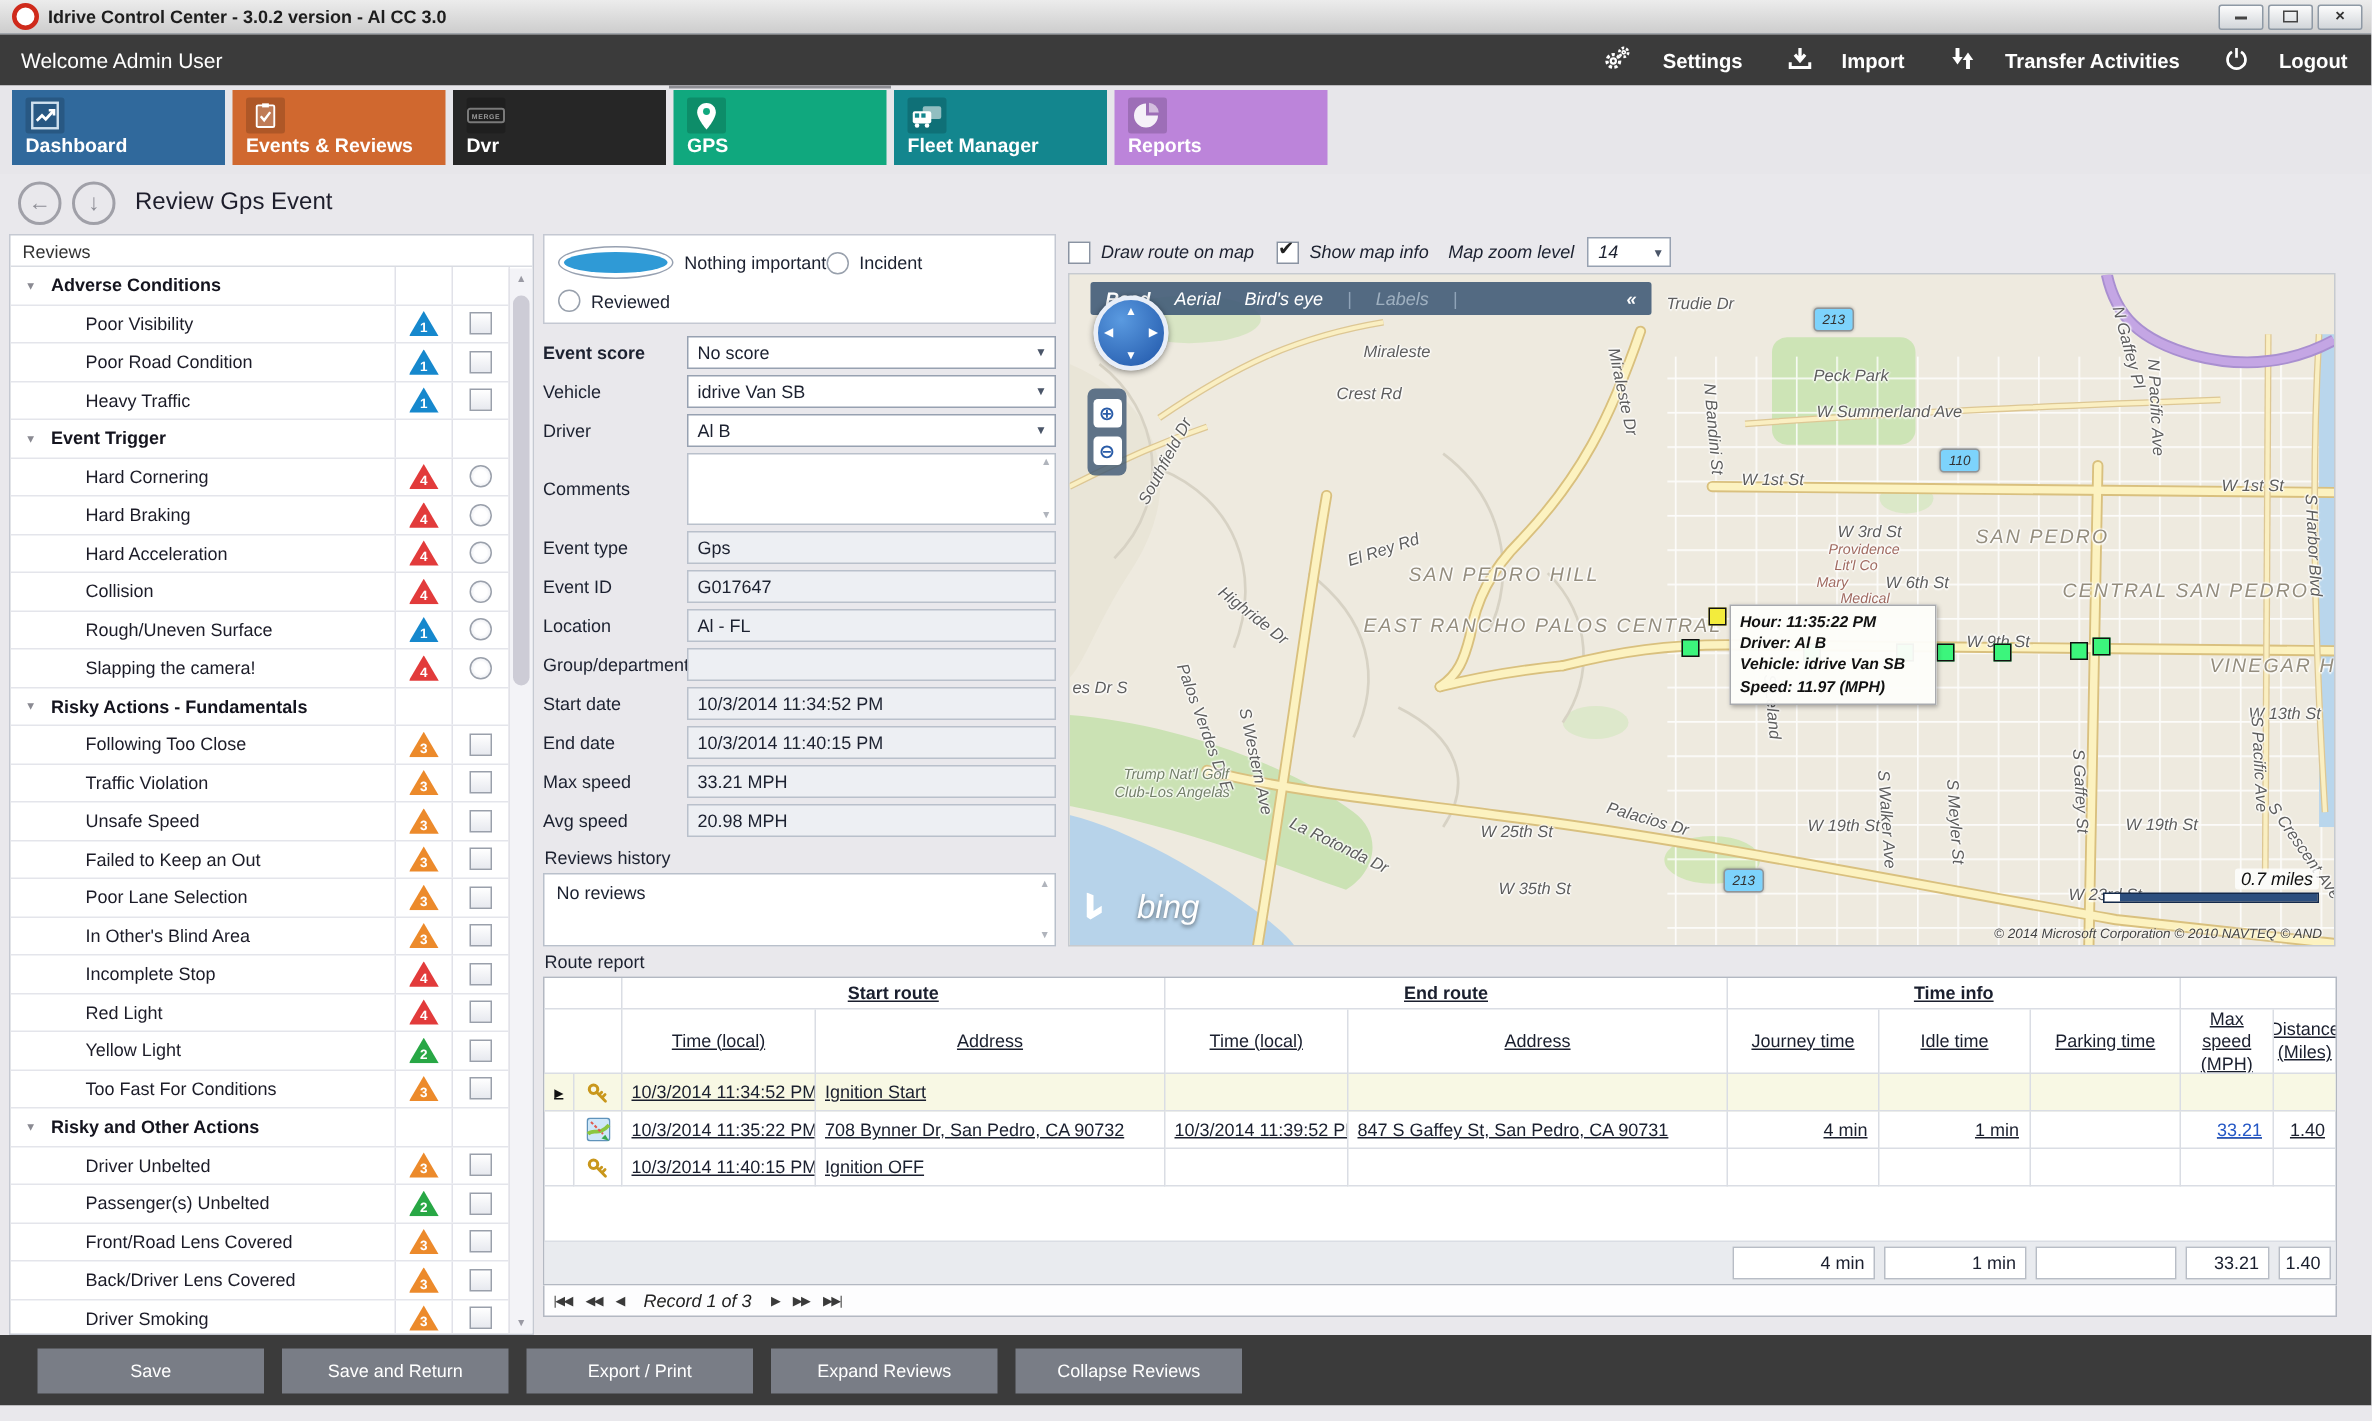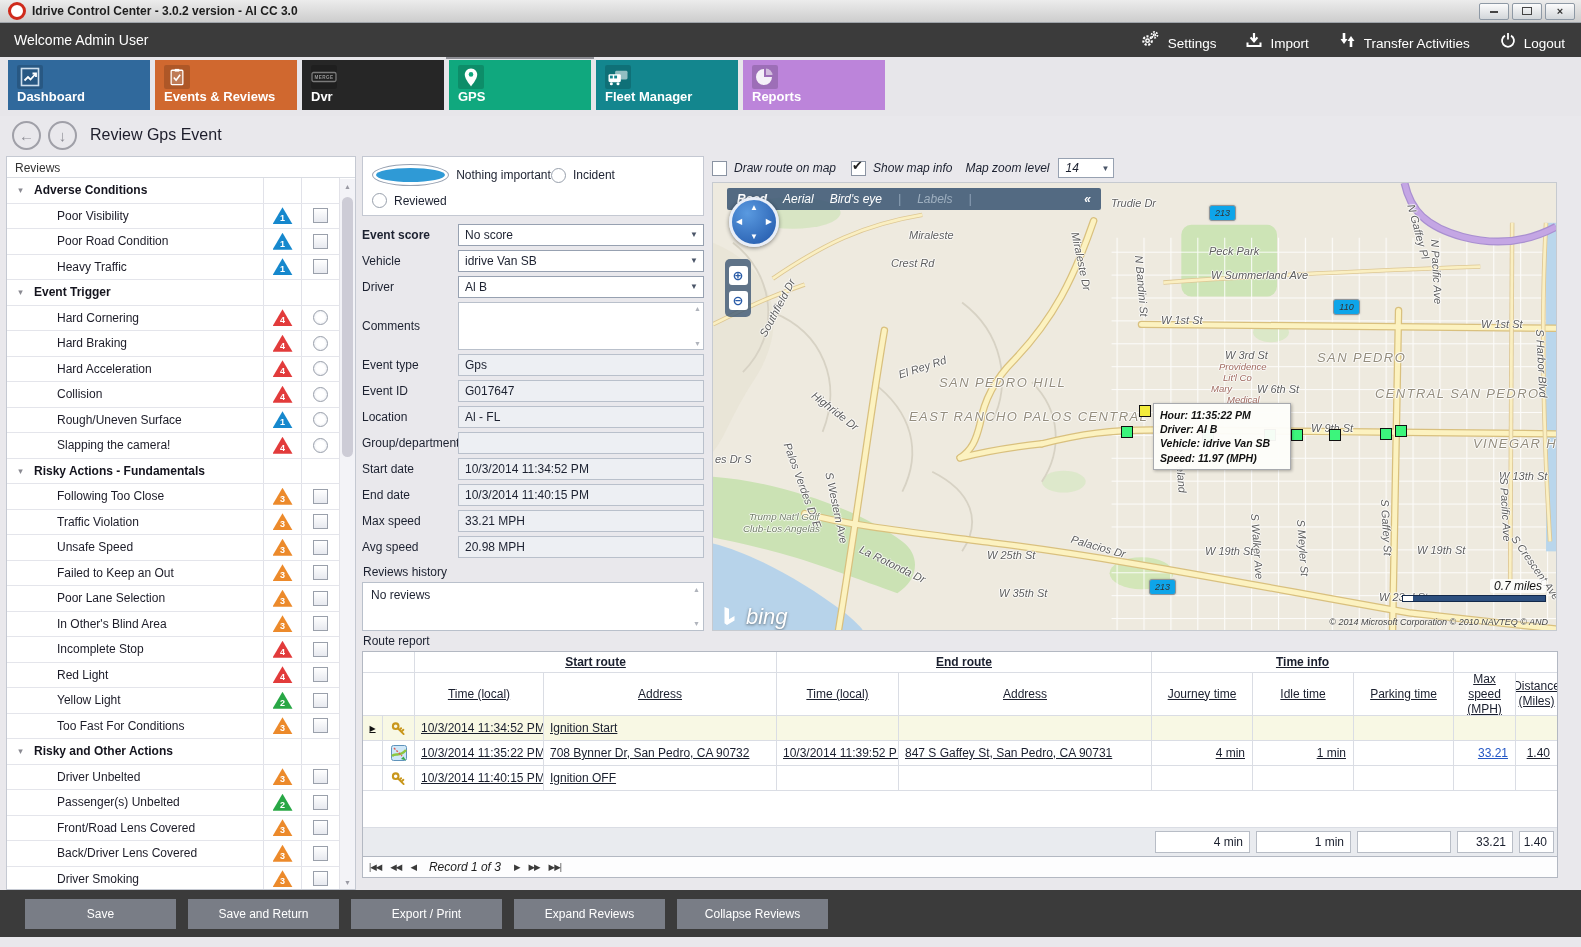--- a/index.html
+++ b/index.html
@@ -14,21 +14,21 @@
   .win-controls{margin-left:auto;display:flex;gap:3px;}
   .win-btn{width:28px;height:15px;background:linear-gradient(#fcfcfc,#d2d6da);border:1px solid #8e99a5;border-radius:2px;
            display:flex;align-items:center;justify-content:center;color:#333;font-size:9px;}
   .glyph-min{width:8px;height:3px;border-bottom:2px solid #444;margin-top:-2px;}
   .glyph-max{width:8px;height:6px;border:1.5px solid #444;}
   .glyph-close{font-size:11px;line-height:1;color:#333;font-weight:bold;}
 
   
   .topbar{height:34px;flex:none;background:#3b3b3b;color:#fff;display:flex;align-items:center;padding:0 16px 0 14px;font-size:14px;}
   .tb-actions{margin-left:auto;display:flex;gap:30px;}
-  .tb-action{display:flex;align-items:flex-end;gap:8px;font-size:13.5px;cursor:pointer;}
+  .tb-action{display:flex;align-items:center;gap:20px;font-size:13.5px;cursor:pointer;font-weight:bold;}
 
   
   .tabbar{height:56px;flex:none;background:#e7e6ea;display:flex;align-items:flex-start;padding:3px 0 0 8px;gap:5px;}
   .tab{width:142px;height:50px;flex:none;color:#fff;padding:5px 0 0 9px;position:relative;font-size:13px;font-weight:bold;box-sizing:border-box;cursor:pointer;}
   .tab .tab-icon{width:26px;height:24px;background:rgba(0,0,0,.16);display:flex;align-items:center;justify-content:center;border-radius:2px;}
   .tab .tab-label{position:absolute;left:9px;bottom:6px;white-space:nowrap;}
   .tab.active::before{content:"";position:absolute;left:-3px;right:-3px;top:-3px;height:2px;background:#8d8d93;}
 
   
   .pagehead{height:38px;flex:none;display:flex;align-items:center;padding-left:12px;gap:7px;}
@@ -90,21 +90,21 @@
             padding:0 16px 0 6px;position:relative;margin-left:2px;cursor:pointer;box-sizing:border-box;}
   .zoom-sel::after{content:"▼";position:absolute;right:4px;top:5px;font-size:8px;color:#4a5568;}
 
   .map{position:relative;flex:1;overflow:hidden;background:#eeeadf;border:1px solid #c6cad0;}
   .map svg.base{position:absolute;left:0;top:0;width:100%;height:100%;}
   .map-label{position:absolute;font-size:11px;color:#5e5e5e;white-space:nowrap;transform-origin:left top;
              text-shadow:1px 0 1px #fff,-1px 0 1px #fff,0 1px 1px #fff,0 -1px 1px #fff;}
   .map-label.area{font-size:13px;color:#948d7e;letter-spacing:1.4px;}
   .map-label.poi{font-size:9.5px;color:#a06a60;}
   .map-label.poi2{font-size:9.8px;color:#74806a;}
-  .shield{position:absolute;width:25px;height:14px;background:#0ea5e9;border:1px solid #8f9498;border-radius:3px;font-size:9px;
+  .shield{position:absolute;width:25px;height:14px;background:#7dd3fc;border:1px solid #8f9498;border-radius:3px;font-size:9px;
           display:flex;align-items:center;justify-content:center;color:#333;box-shadow:0 0 2px rgba(0,0,0,.25);}
   .marker{position:absolute;width:12px;height:12px;border:1.5px solid #111;box-sizing:border-box;}
   .marker.green{background:#3cf57c;}
   .marker.yellow{background:#f3ec3c;}
   .map-tip{position:absolute;left:440px;top:220px;width:124px;background:rgba(253,253,250,.96);border:1px solid #a8aaae;
            box-shadow:1px 1px 3px rgba(0,0,0,.3);padding:4px 6px;font-size:10.5px;font-weight:bold;color:#111;line-height:1.35;}
   .map-toolbar{position:absolute;left:14px;top:5px;width:374px;height:22px;background:rgba(60,86,116,.87);border-radius:2px;color:#fff;
                display:flex;align-items:center;font-size:12px;padding:0 10px;gap:16px;box-sizing:border-box;}
   .mode{cursor:pointer;white-space:nowrap;}
   .mode.active{font-weight:bold;}
@@ -114,21 +114,21 @@
   .compass{position:absolute;left:16px;top:14px;width:44px;height:44px;border-radius:50%;
            background:radial-gradient(circle at 35% 30%,#5a9ae0,#1f55a8);border:3px solid #e8eef8;
            box-shadow:0 1px 4px rgba(0,0,0,.45);color:#fff;font-size:8px;}
   .compass span{position:absolute;}
   .compass .n{top:3px;left:18px;} .compass .s{bottom:3px;left:18px;}
   .compass .w{left:4px;top:17px;} .compass .e{right:4px;top:17px;}
   .zoombtns{position:absolute;left:12px;top:76px;width:26px;height:58px;background:rgba(60,86,116,.8);border-radius:5px;
             display:flex;flex-direction:column;align-items:center;justify-content:space-evenly;}
   .zbtn{width:19px;height:19px;background:#fff;border-radius:3px;color:#2a5ca8;font-size:13px;display:flex;align-items:center;
         justify-content:center;font-weight:bold;cursor:pointer;line-height:1;}
-  .bing{position:absolute;left:10px;bottom:0;color:#fff;font-size:22px;display:flex;align-items:center;gap:8px;
+  .bing{position:absolute;left:10px;bottom:12px;color:#fff;font-size:22px;display:flex;align-items:center;gap:20px;
         text-shadow:0 1px 3px rgba(0,0,0,.55);}
   .scalebox{position:absolute;right:10px;bottom:28px;text-align:right;font-size:12px;color:#111;}
   .scalebox .lbl{background:rgba(255,255,255,.78);padding:0 4px;border-radius:2px;}
   .scalebox .bar{margin-top:2px;width:142px;height:5px;border:1px solid #13294a;
                  background:linear-gradient(to right,#fff 0 10px,#2d4f7e 10px);}
   .copyright{position:absolute;right:8px;bottom:3px;font-size:9px;color:#444;text-shadow:0 0 2px #fff,0 0 2px #fff;}
 
   
   .route-sec{margin-top:3px;}
   .route-label{margin:0 0 3px 1px;color:#1c2130;}
@@ -775,21 +775,21 @@
                 <span class="map-label" style="left: 492px; top: 362px;">W 19th St</span>
                 <span class="map-label" style="left: 704px; top: 361px;">W 19th St</span>
                 <span class="map-label" style="left: 274px; top: 366px;">W 25th St</span>
                 <span class="map-label" style="left: 360px; top: 350px; transform: rotate(16deg);">Palacios Dr</span>
                 <span class="map-label" style="left: 150px; top: 360px; transform: rotate(26deg);">La Rotonda Dr</span>
                 <span class="map-label poi2" style="left: 36px; top: 328px;">Trump Nat'l Golf</span>
                 <span class="map-label poi2" style="left: 30px; top: 340px;">Club-Los Angelas</span>
                 <span class="map-label" style="left: 286px; top: 404px;">W 35th St</span>
                 <span class="map-label" style="left: 666px; top: 408px;">W 23rd St</span>
                 <span class="shield" style="left: 496px; top: 22px;">213</span>
-                <span class="shield" style="left: 620px; top: 116px;">110</span>
+                <span class="shield" style="left: 580px; top: 116px;">110</span>
                 <span class="shield" style="left: 436px; top: 396px;">213</span>
               </div>
             <div id="mapMarkers">
                 <span class="marker yellow" style="left: 426px; top: 222px;"></span>
                 <span class="marker green" style="left: 408px; top: 243px;"></span>
                 <span class="marker green" style="left: 489px; top: 246px;"></span>
                 <span class="marker green" style="left: 551px; top: 246px;"></span>
                 <span class="marker green" style="left: 578px; top: 246px;"></span>
                 <span class="marker green" style="left: 616px; top: 246px;"></span>
                 <span class="marker green" style="left: 667px; top: 245px;"></span>

